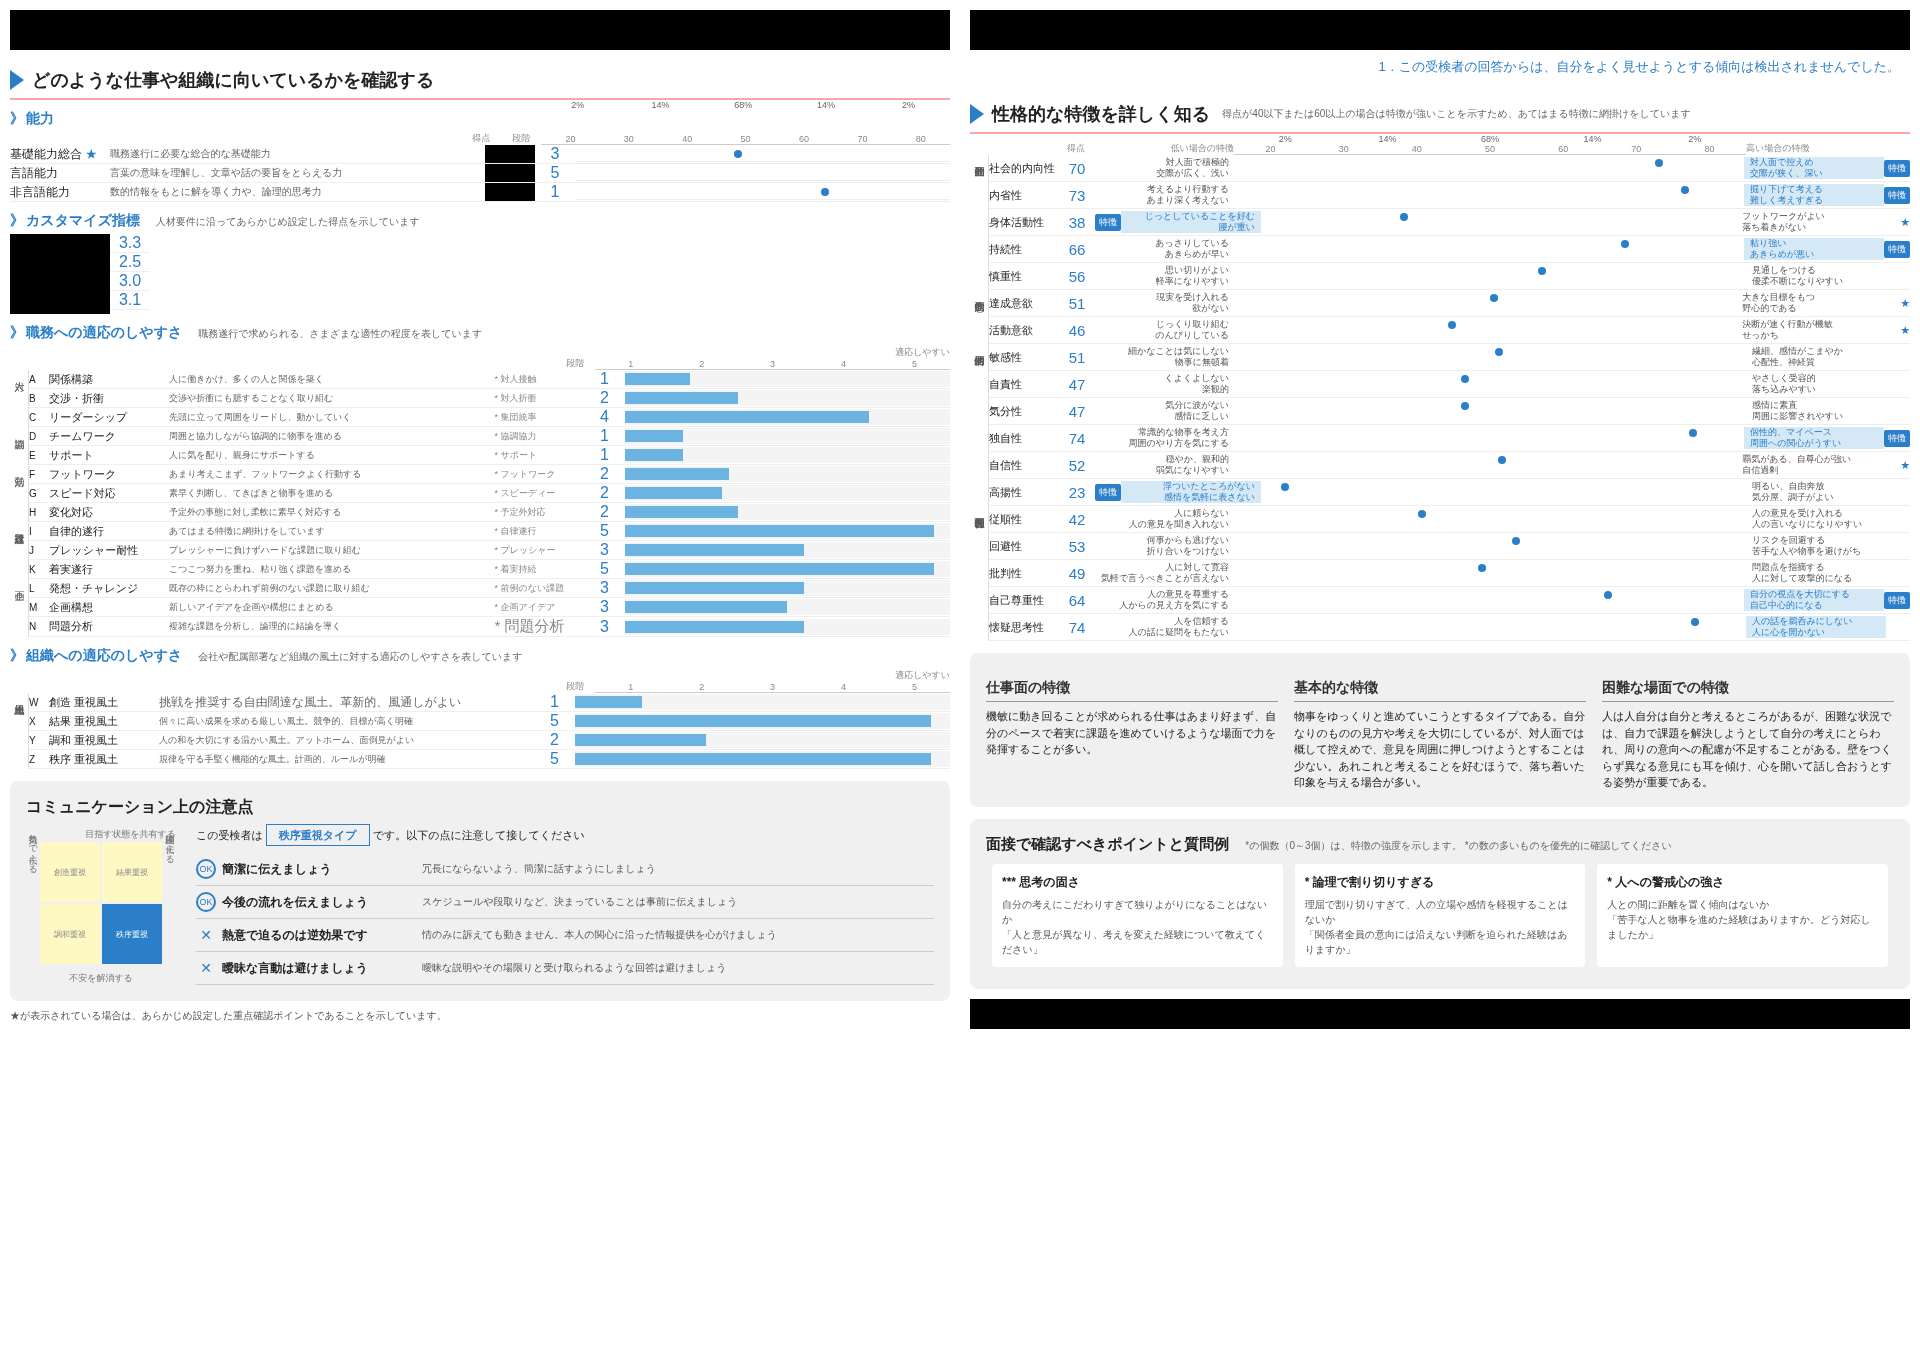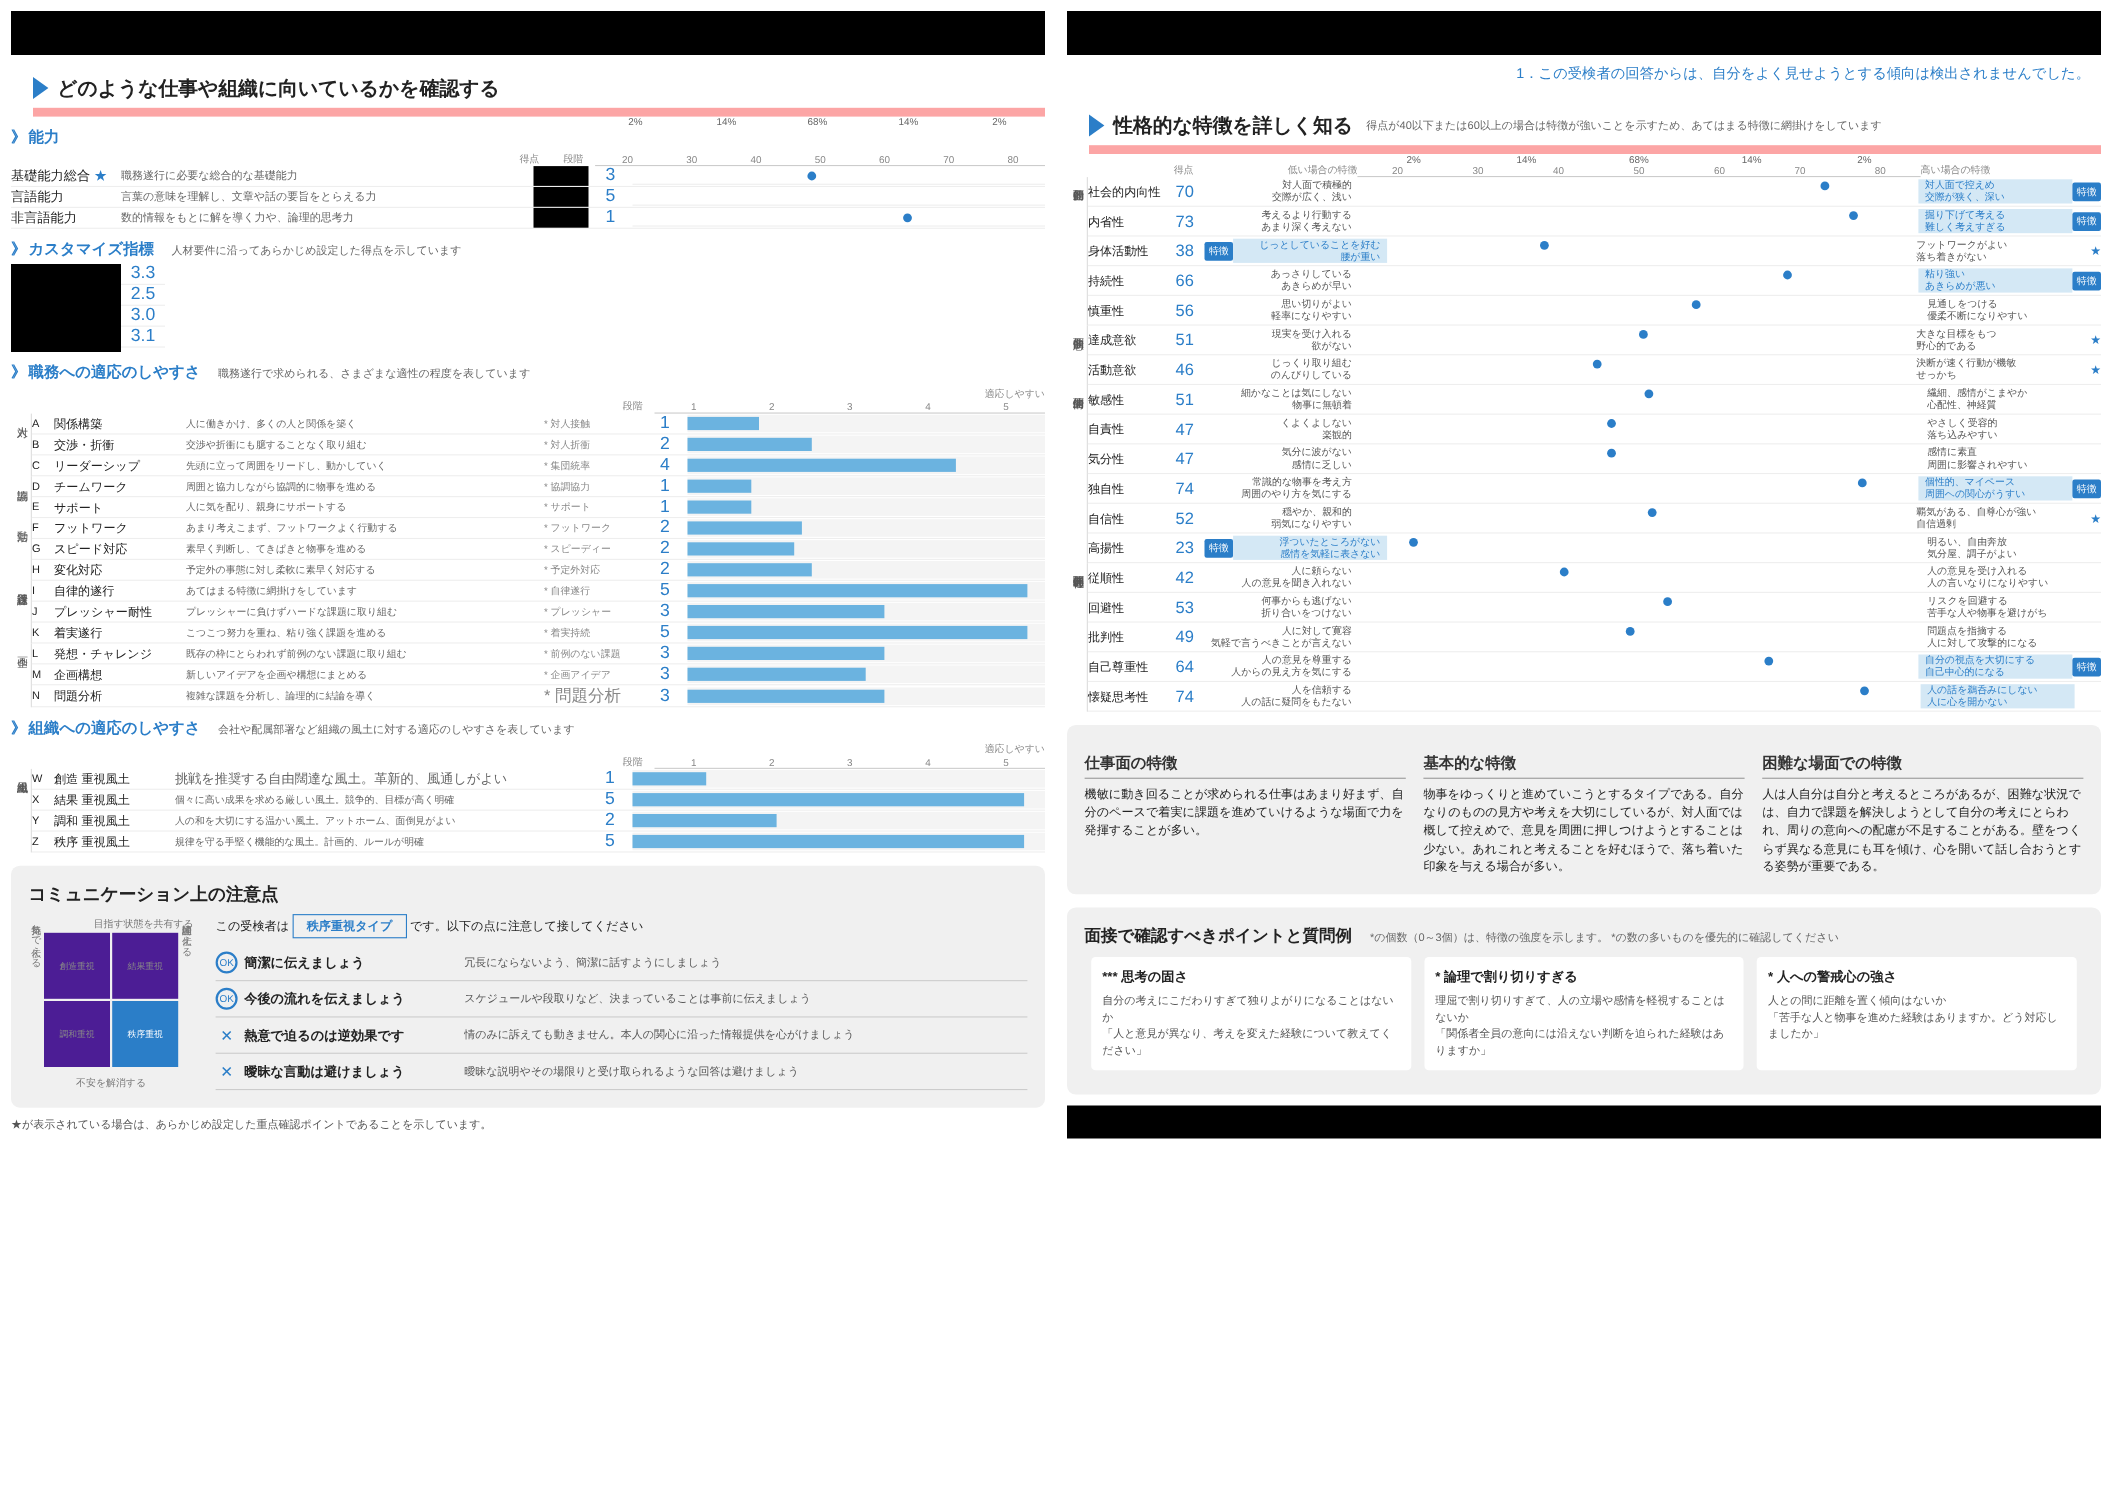--- a/index.html
+++ b/index.html
@@ -2,21 +2,21 @@
 <html><head>
 <meta charset="utf-8">
 <style>
 * { margin: 0; padding: 0; box-sizing: border-box; }
 body { font-family: "Hiragino Sans", "Meiryo", sans-serif; background: #fff; font-size: 11px; color: #222; }
 .page { display: flex; width: 1920px; gap: 20px; padding: 10px; }
 .col { flex: 1; position: relative; }
 .blackbar { background: #000; height: 40px; }
 .blackbar.sm { height: 30px; }
 .notice { color: #2b7ec8; font-size: 13px; text-align: right; padding: 8px 10px; }
-.section-title { display: flex; align-items: center; font-size: 18px; font-weight: bold; border-bottom: 8px solid #fca5a5; padding: 6px 0; margin-top: 12px; margin-left: 20px; }
+.section-title { display: flex; align-items: center; font-size: 18px; font-weight: bold; border-bottom: 2px solid #fca5a5; padding: 6px 0; margin-top: 12px; }
 .section-title::before { content: ""; border-left: 14px solid #2b7ec8; border-top: 10px solid transparent; border-bottom: 10px solid transparent; margin-right: 8px; }
 .subnote { font-size: 10px; color: #666; margin-left: 12px; font-weight: normal; }
 .subhead { color: #2b7ec8; font-size: 14px; font-weight: bold; margin: 10px 0 4px; }
 .subhead::before { content: "》"; margin-right: 2px; }
 .num { color: #2b7ec8; font-size: 16px; text-align: center; width: 40px; }
 .star { color: #2b7ec8; }
 .scale-header { display: flex; font-size: 9px; color: #666; }
 .scale-header span { flex: 1; text-align: center; }
 .axis { display: flex; font-size: 9px; color: #888; border-bottom: 1px solid #ccc; }
 .axis span { flex: 1; text-align: center; }
@@ -44,21 +44,21 @@
 .comm-desc { flex: 1; font-size: 10px; color: #555; }
 .feature-cols { display: flex; gap: 16px; margin-top: 10px; }
 .feature-col { flex: 1; }
 .feature-col h4 { font-size: 14px; color: #333; border-bottom: 1px solid #999; padding-bottom: 4px; margin-bottom: 6px; }
 .feature-col p { font-size: 11px; line-height: 1.5; }
 .qbox { background: #fff; border-radius: 4px; padding: 10px; margin: 6px; flex: 1; }
 .qbox h5 { font-size: 12px; margin-bottom: 6px; }
 .qbox p { font-size: 10px; color: #555; line-height: 1.5; }
 .footnote { font-size: 10px; color: #555; margin-top: 8px; }
 .quad { display: grid; grid-template-columns: 60px 60px; grid-template-rows: 60px 60px; gap: 2px; }
-.quad div { background: #4c1d95; display: flex; align-items: center; justify-content: center; font-size: 8px; color: #888; }
+.quad div { background: #fef9c3; display: flex; align-items: center; justify-content: center; font-size: 8px; color: #888; }
 .quad .active { background: #2b7ec8; color: #fff; }
 .quad-wrap { position: relative; padding: 14px; }
 .quad-axis-t { position:absolute; top:0; left:0; right:0; text-align:right; font-size:9px; color:#777;}
 .quad-axis-b { position:absolute; bottom:0; left:0; right:0; text-align:center; font-size:9px; color:#777;}
 .quad-axis-l { position:absolute; left:0; top:0; bottom:0; writing-mode:vertical-rl; font-size:9px; color:#777; display:flex; align-items:center;}
 .quad-axis-r { position:absolute; right:0; top:0; bottom:0; writing-mode:vertical-rl; font-size:9px; color:#777; display:flex; align-items:center;}
 .flexrow { display: flex; }
 .ability-row { display: flex; align-items: center; border-bottom: 1px solid #eee; }
 .ability-name { width: 100px; font-size: 12px; }
 .ability-desc { flex: 1; font-size: 10px; color: #666; }

